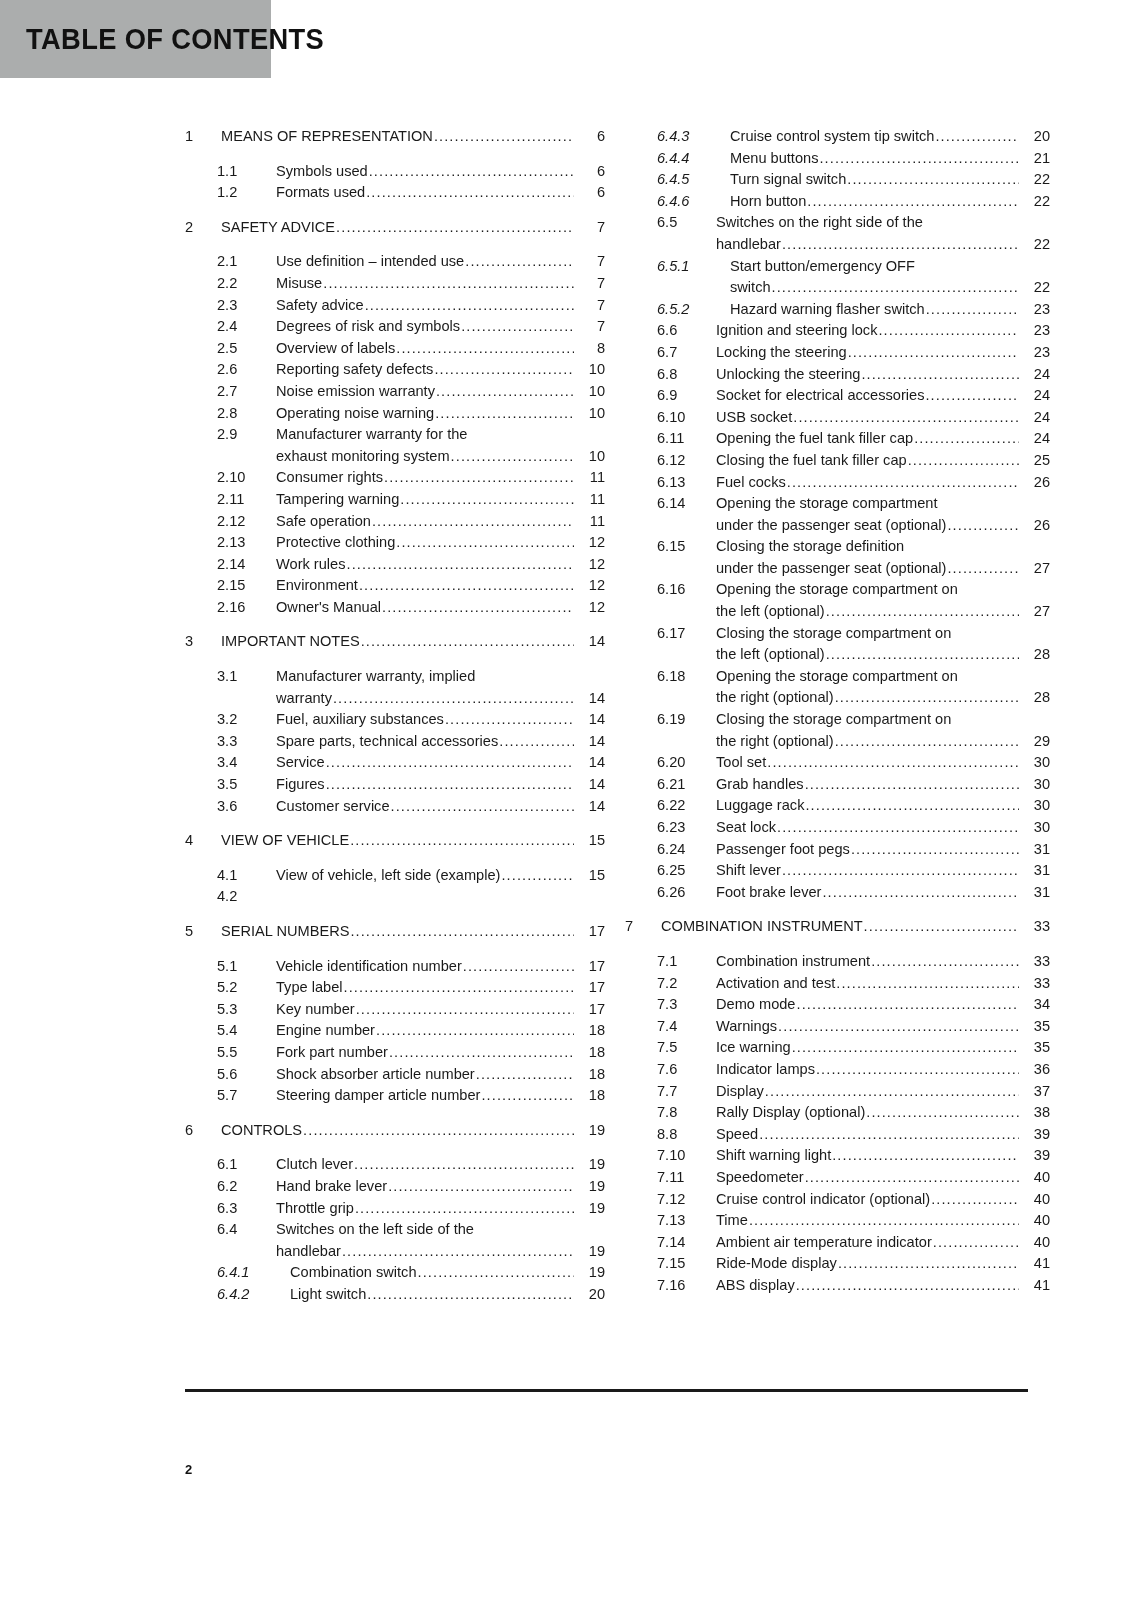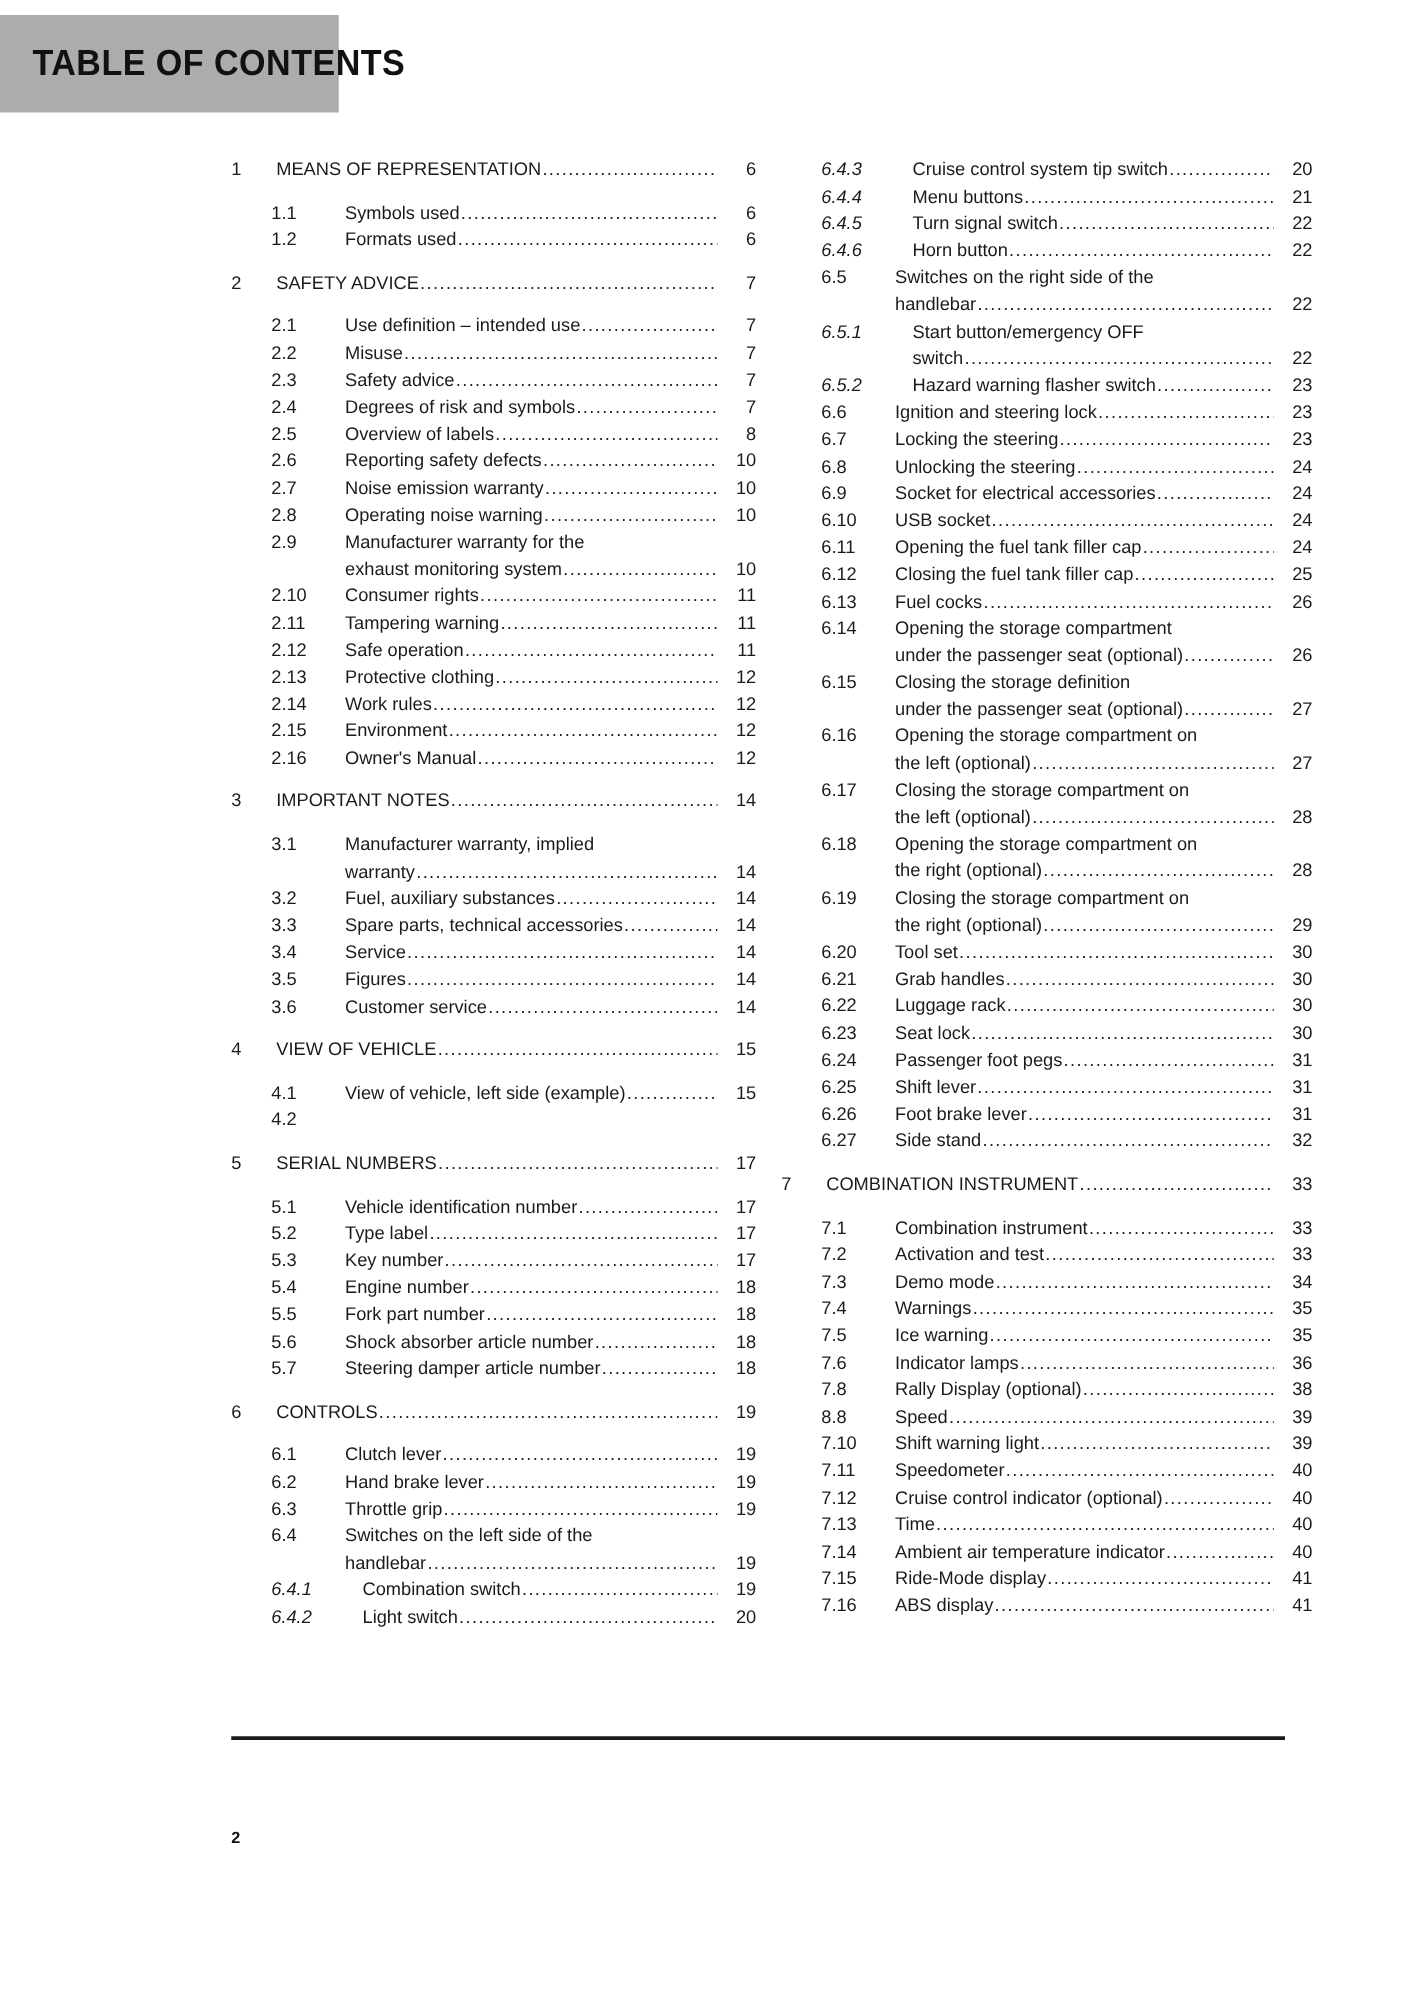--- a/index.html
+++ b/index.html
@@ -13,21 +13,21 @@
     position: relative;
     font-family: "Liberation Sans", sans-serif;
     color: #1a1a1a;
     overflow: hidden;
   }
 
   
   .header-banner {
     position: absolute;
     left: 0;
-    top: 12px;
+    top: 0;
     width: 271px;
     height: 78px;
     background: #abadad;
     display: flex;
     align-items: center;
   }
   .header-title {
     font-size: 29px;
     font-weight: bold;
     letter-spacing: 0.4px;
@@ -896,30 +896,20 @@
         <div class="entry level2">
           <div class="num">6.26</div>
           <div class="body-col">
             <div class="line">
               <span class="title">Foot brake lever</span>
               <span class="leader"></span>
               <span class="pageno">31</span>
             </div>
           </div>
         </div>
-        <div class="entry level2">
-          <div class="num">6.27</div>
-          <div class="body-col">
-            <div class="line">
-              <span class="title">Side stand</span>
-              <span class="leader"></span>
-              <span class="pageno">32</span>
-            </div>
-          </div>
-        </div>
         <div class="entry level1">
           <div class="num">7</div>
           <div class="body-col">
             <div class="line">
               <span class="title">COMBINATION INSTRUMENT</span>
               <span class="leader"></span>
               <span class="pageno">33</span>
             </div>
           </div>
         </div>
@@ -973,20 +963,30 @@
             </div>
           </div>
         </div>
         <div class="entry level2">
           <div class="num">7.6</div>
           <div class="body-col">
             <div class="line">
               <span class="title">Indicator lamps</span>
               <span class="leader"></span>
               <span class="pageno">36</span>
+            </div>
+          </div>
+        </div>
+        <div class="entry level2">
+          <div class="num">7.7</div>
+          <div class="body-col">
+            <div class="line">
+              <span class="title">Display</span>
+              <span class="leader"></span>
+              <span class="pageno">37</span>
             </div>
           </div>
         </div>
         <div class="entry level2">
           <div class="num">7.8</div>
           <div class="body-col">
             <div class="line">
               <span class="title">Rally Display (optional)</span>
               <span class="leader"></span>
               <span class="pageno">38</span>

